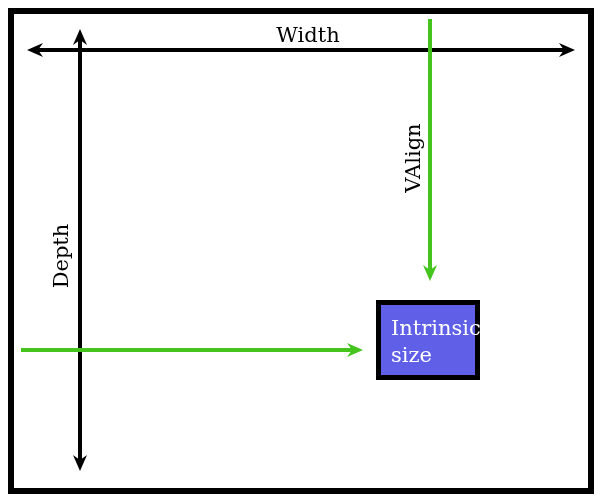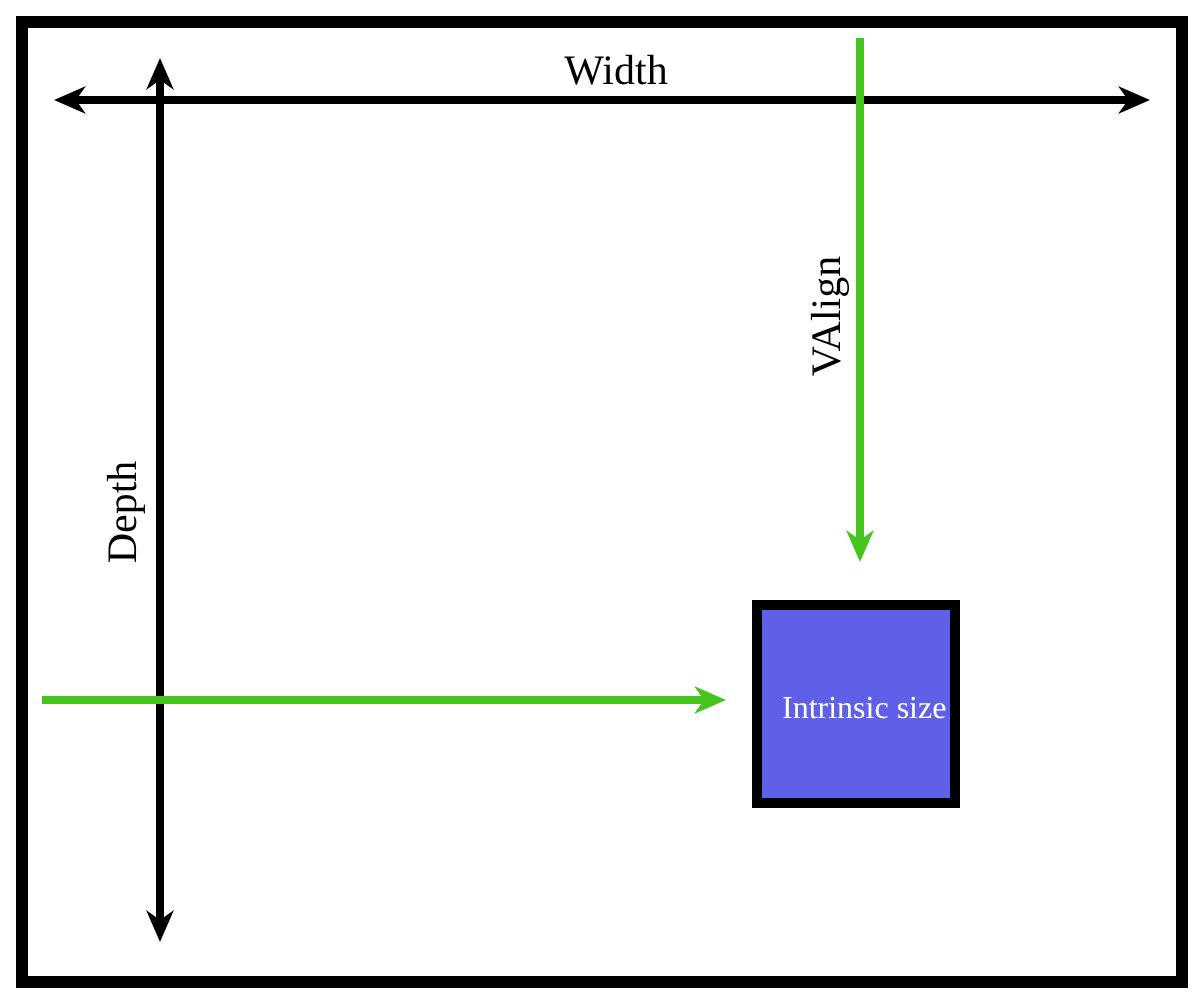--- a/index.html
+++ b/index.html
@@ -12,46 +12,46 @@
     --label-color:#000000;
   }
   *{margin:0;padding:0;box-sizing:border-box;}
   html,body{width:600px;height:500px;}
   body{
     background:var(--background);
     font-family:"DejaVu Serif","Liberation Serif",serif;
     position:relative;
     overflow:hidden;
   }
-  .stage{position:absolute;left:0;top:0;width:600px;height:500px;background:var(--background);font-family:Liberation Serif, serif;}
+  .stage{position:absolute;left:0;top:0;width:600px;height:500px;background:var(--background);}
   .outer-frame{
     position:absolute;left:8px;top:8px;width:586px;height:486px;
     border:6px solid var(--border);
     background:transparent;
   }
   svg.arrows{position:absolute;left:0;top:0;width:600px;height:500px;}
   .black-stroke{stroke:var(--arrow-black);}
   .black-fill{fill:var(--arrow-black);stroke:none;}
   .green-stroke{stroke:var(--arrow-green);}
   .green-fill{fill:var(--arrow-green);stroke:none;}
   .label{
     position:absolute;
     color:var(--label-color);
     font-size:21px;
     line-height:26px;
     text-align:center;
     white-space:nowrap;
   }
   .label.rot{transform:rotate(-90deg);}
   .intrinsic-box{
-    position:absolute;left:376px;top:300px;width:104px;height:104px;
+    position:absolute;left:376px;top:300px;width:104px;height:80px;
     background:var(--box-fill);
     border:5px solid var(--border);
     color:var(--box-text);
-    font-size:16px;line-height:27px;
+    font-size:21px;line-height:27px;
     display:flex;flex-direction:column;justify-content:center;
     padding-left:10px;padding-top:4px;
   }
 </style>
 </head>
 <body>
 
 <div class="stage">
 
   <div class="outer-frame"></div>

